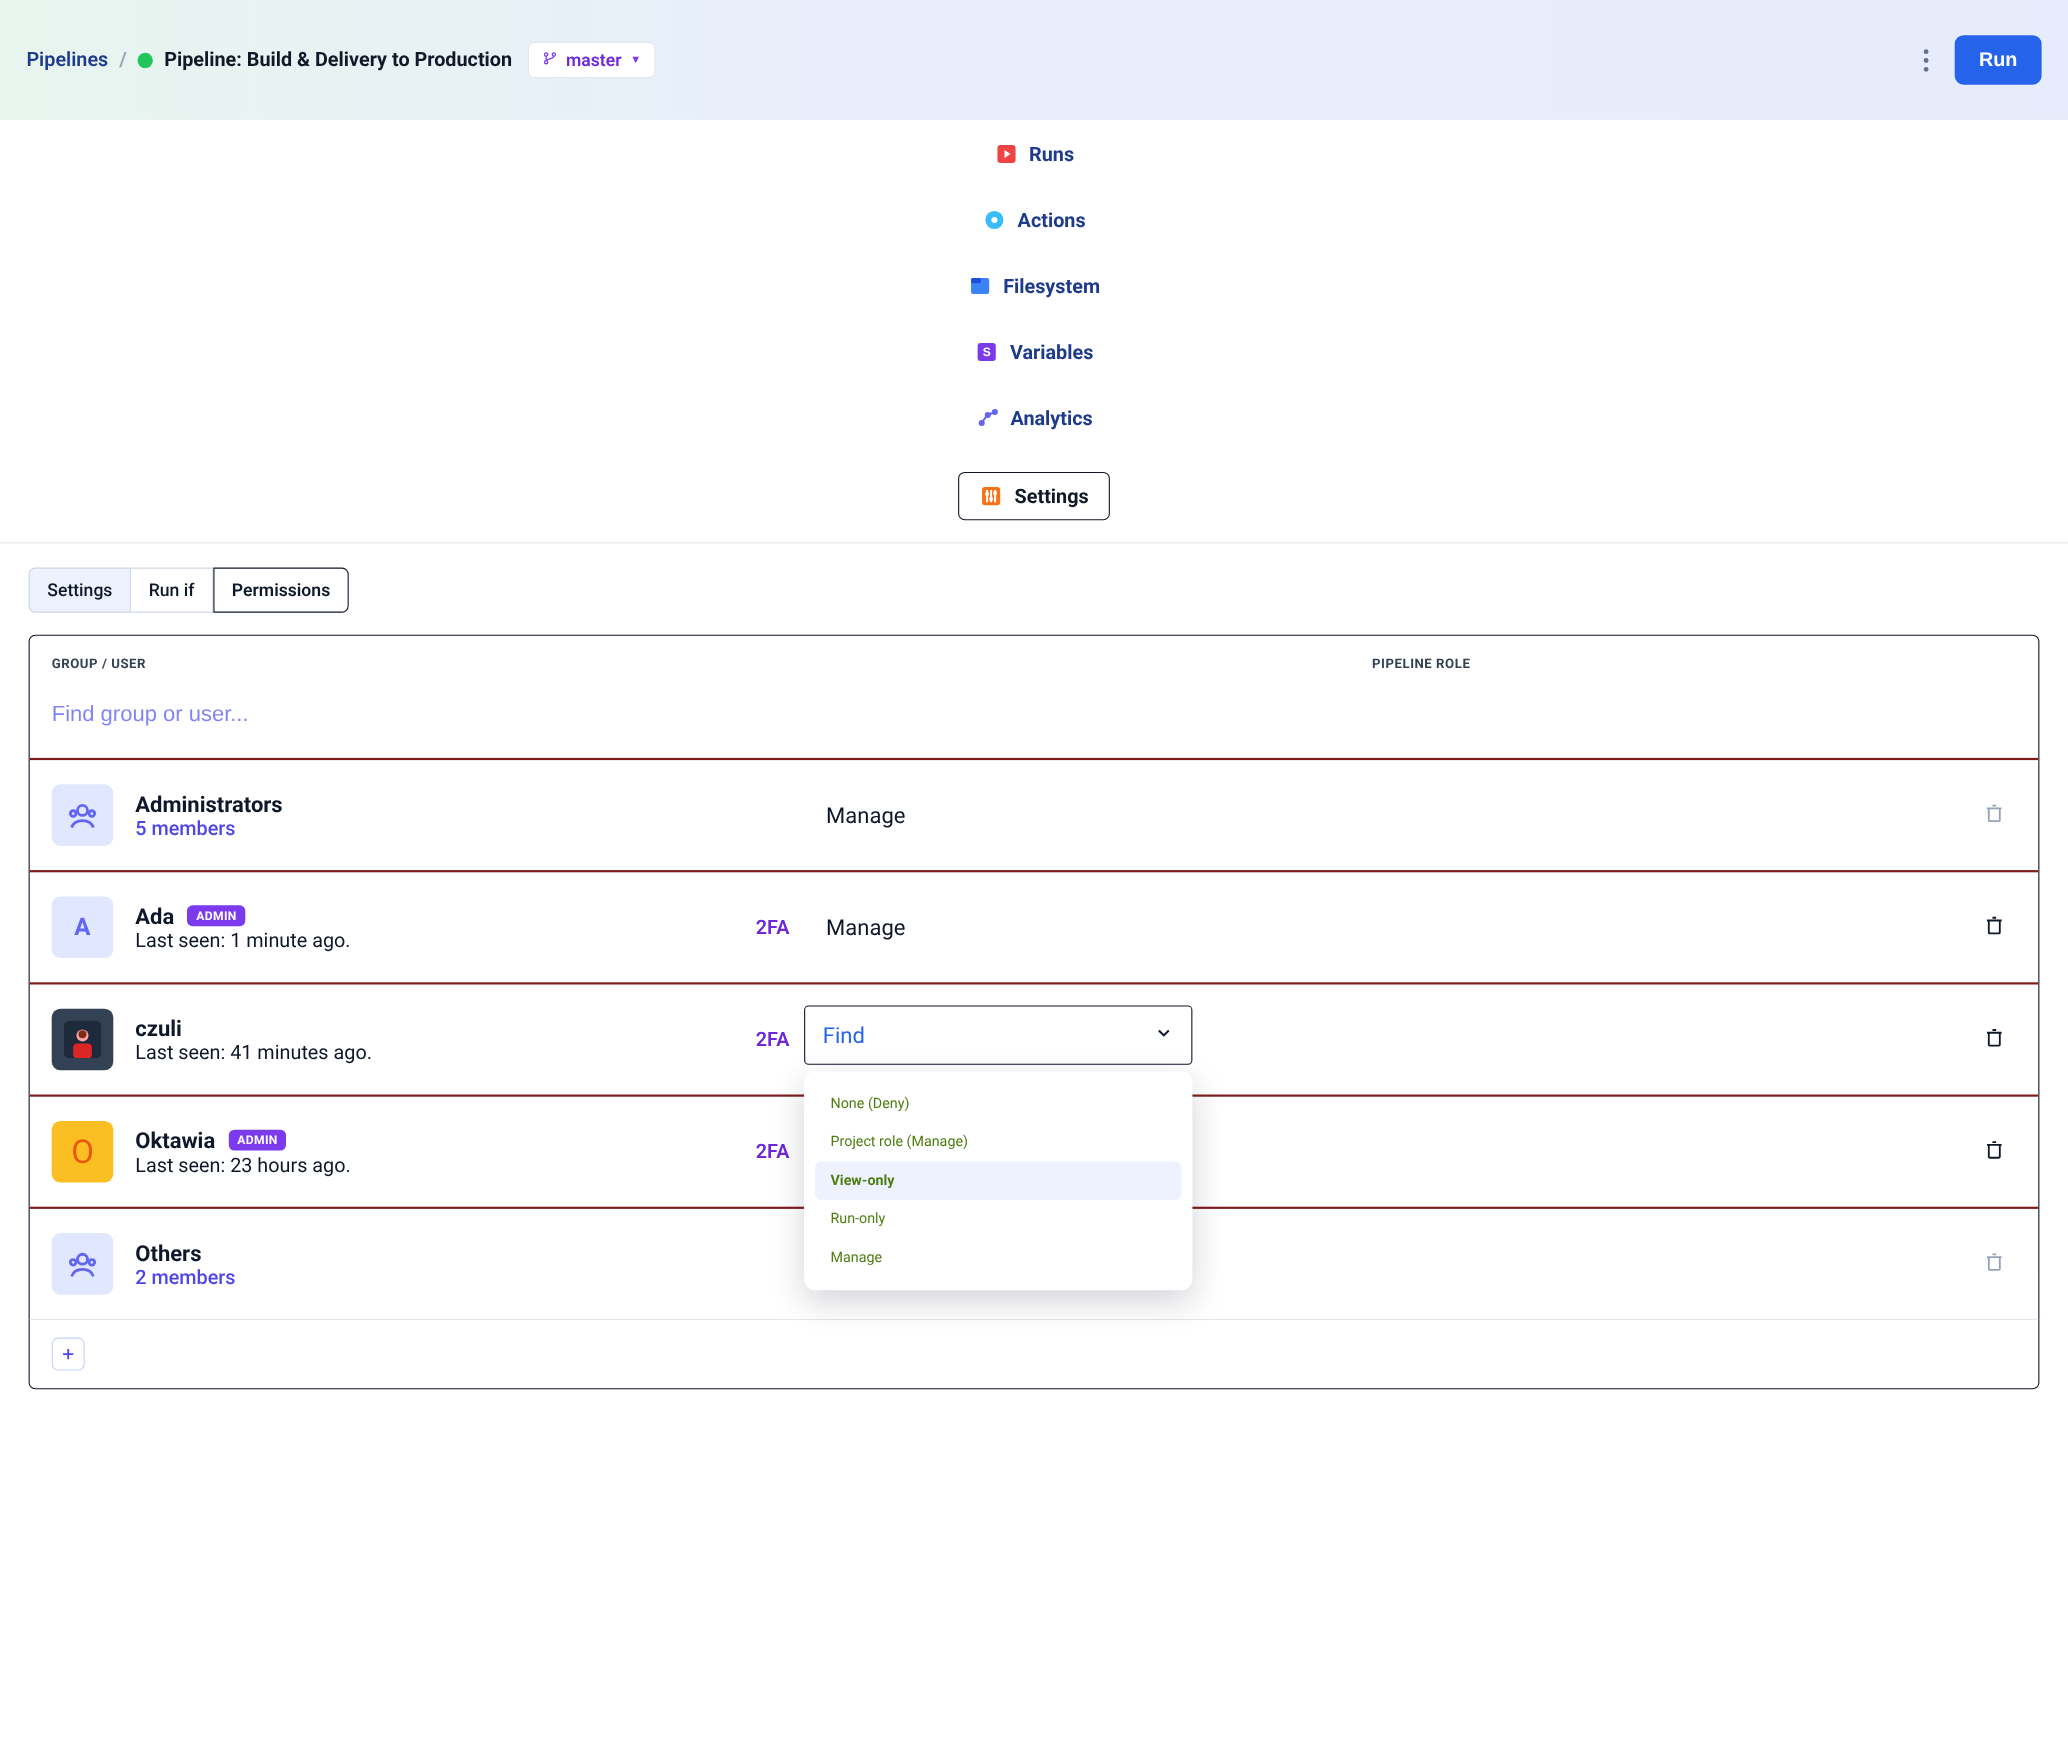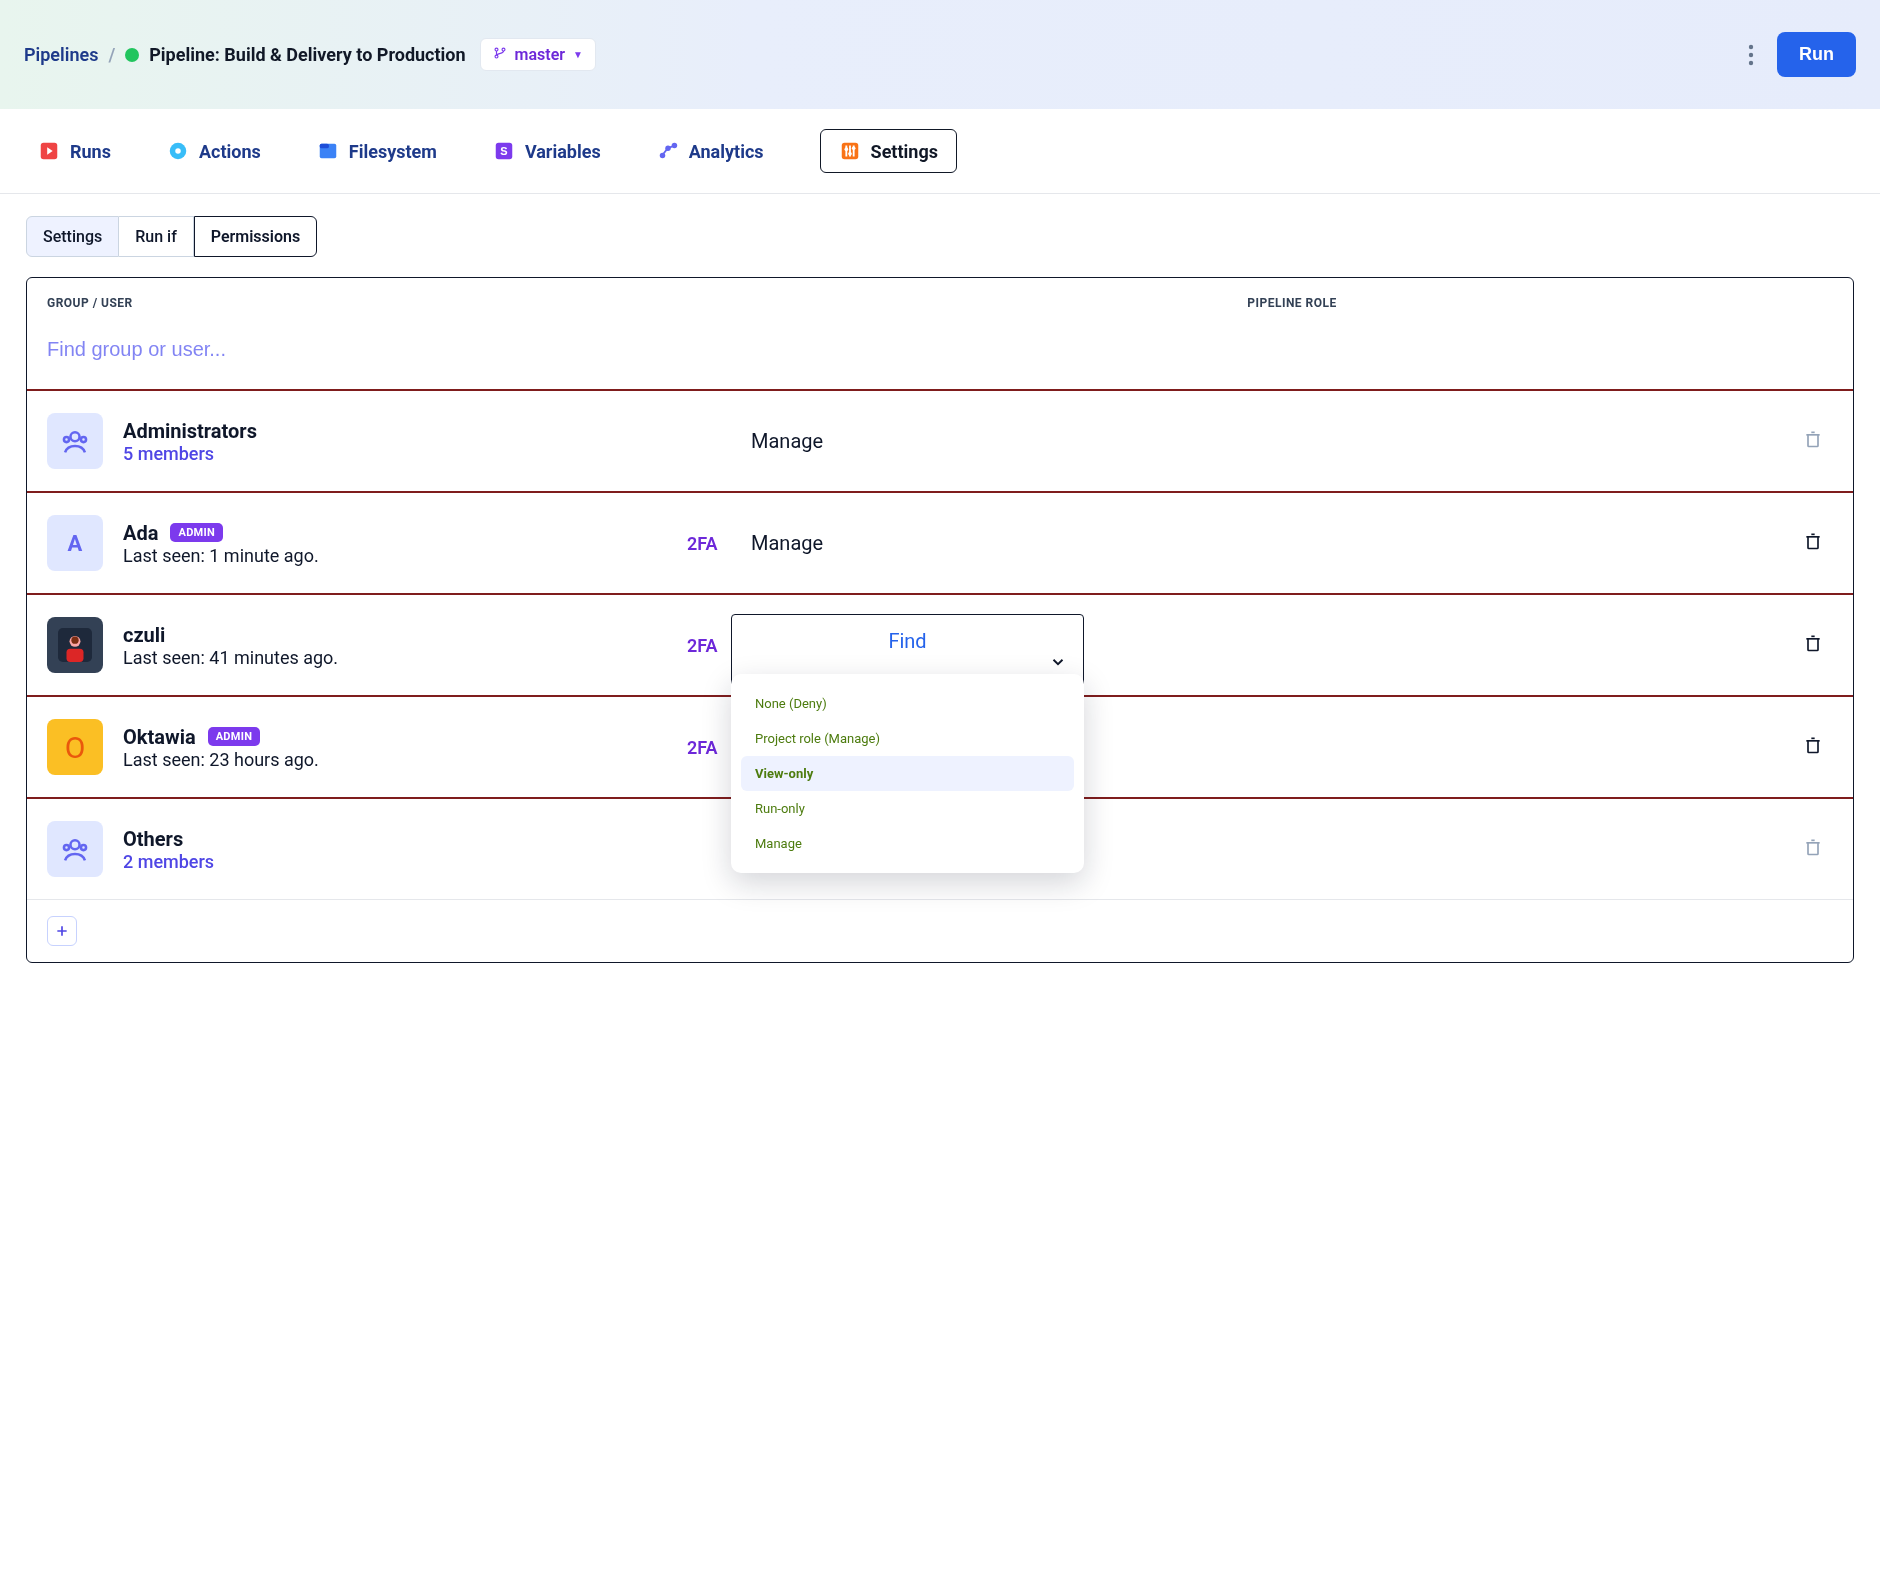--- a/index.html
+++ b/index.html
@@ -50,23 +50,24 @@
     display:flex; align-items:center; justify-content:center;
     color:#64748b; cursor:pointer; border-radius:6px; margin-right: 8px;
   }
   .run-btn {
     background: #2563eb; color:#fff; border:none;
     padding: 12px 22px; font-size: 18px; font-weight: 700;
     border-radius: 8px; cursor:pointer;
   }
 
   .tabs-row {
-    display:flex; align-items:center; gap: 56px;
+    display:flex; align-items:center; gap: 38px;
     padding: 20px 38px;
     border-bottom: 1px solid #e5e7eb;
+    flex-direction: column;
   }
   .tab {
     display:flex; align-items:center; gap:10px;
     font-weight:700; font-size:18px; color:#1e3a8a;
     cursor:pointer;
   }
   .tab .ticon { width:22px; height:22px; display:inline-flex; align-items:center; justify-content:center;}
   .tab.active {
     border:1.5px solid #111827; border-radius:6px; padding:10px 18px;
     color:#111827;
@@ -159,21 +160,21 @@
   .role-select {
     position:absolute;
     top: 336px;
     left: 704px;
     width: 353px;
     border:1.5px solid #0f172a;
     border-radius:4px;
     background:#fff;
     display:flex; align-items:center;
     padding:14px 16px;
-    font-size:18px; color:#2563eb;flex-direction:column;
+    font-size:18px; color:#2563eb;
   }
   .role-select .find-text {
     color:#2563eb; font-size:20px;
     overflow:hidden; white-space:nowrap;
   }
   .role-select .chev { margin-left:auto; color:#0f172a;}
   .dropdown {
     position:absolute;
     top: 396px;
     left: 704px;

